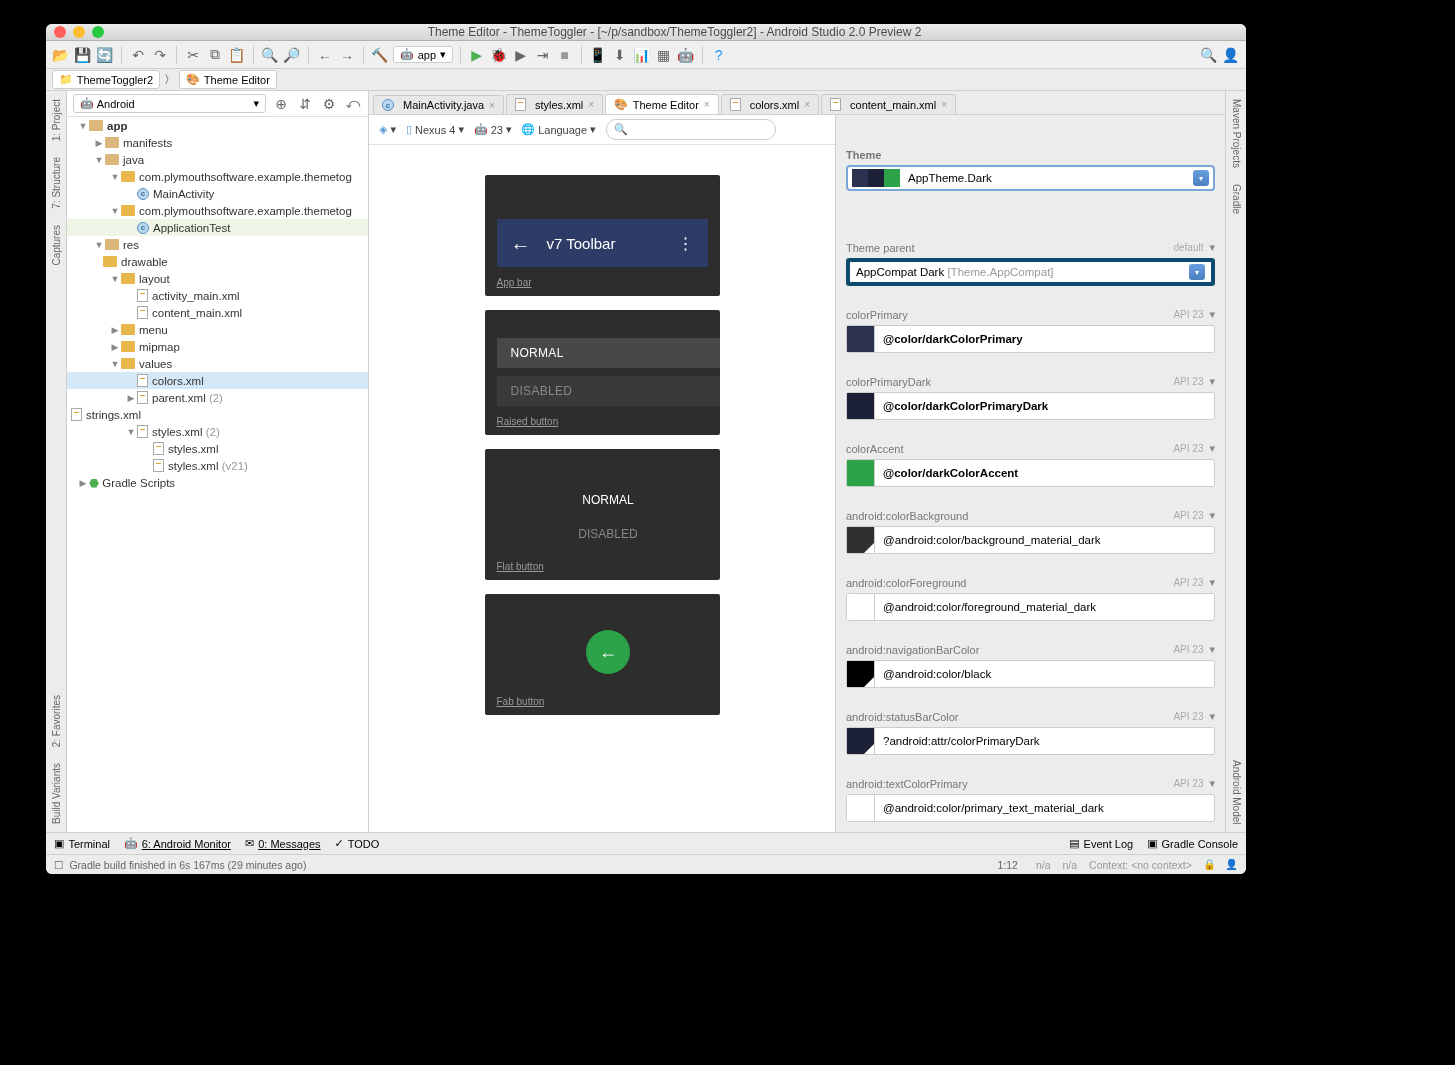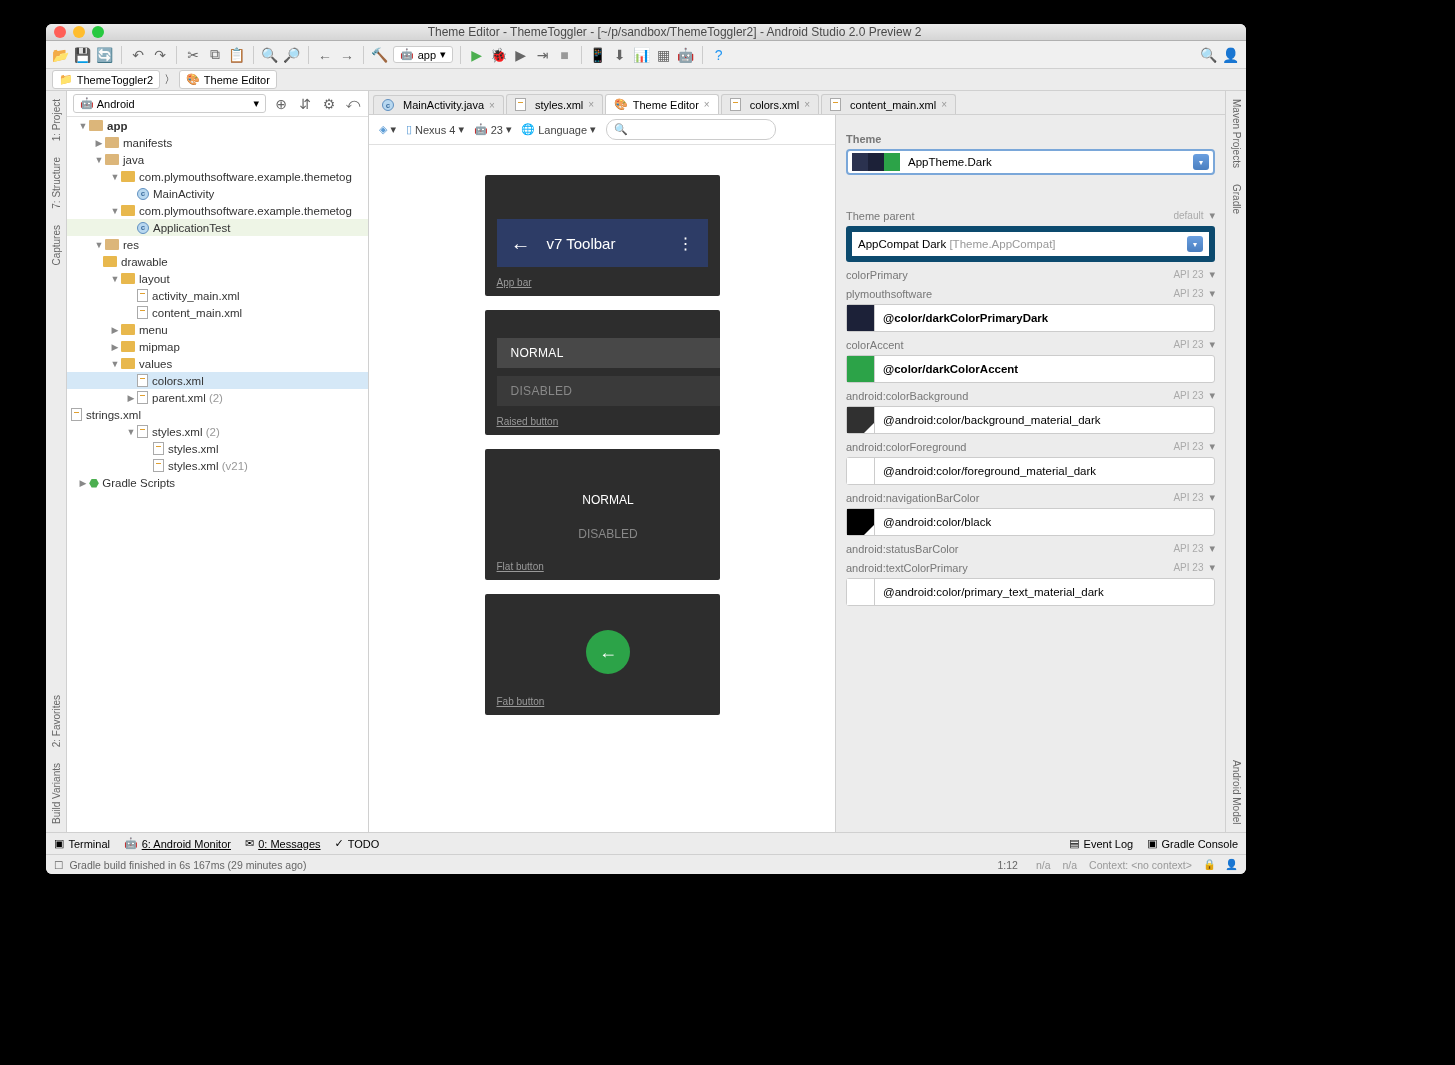--- a/index.html
+++ b/index.html
@@ -47,27 +47,27 @@
 .toolbar-card .back { font-size:20px; margin-right:16px;}
 .toolbar-card .dots { margin-left:auto; font-size:16px;}
 .btn-raised { display:block; margin:0 auto 8px auto; padding:8px 14px; font-size:12px; font-weight:500; letter-spacing:0.3px;}
 .btn-raised.normal { background:#484848; color:#fff;}
 .btn-raised.disabled { background:#3a3a3a; color:#888;}
 .btn-flat { text-align:center; padding:10px 0; font-size:12px; font-weight:500;}
 .btn-flat.normal{color:#fff;} .btn-flat.disabled{color:#888;}
 .fab { width:44px; height:44px; border-radius:50%; background:#2ca348; margin:22px auto; display:flex; align-items:center; justify-content:center; color:#fff; font-size:18px;}
 .card-label { margin-top:10px; font-size:10px; color:#999;text-decoration:underline;}
 .theme-panel { width:390px; background:#ececec; border-left:1px solid #d0d0d0; padding:12px 10px; overflow:auto; font-size:11.5px;}
-.tp-label { color:#777; font-size:11px; margin:6px 0 4px 0; display:flex; align-items:center;}
+.tp-label { color:#777; font-size:11px; margin:22px 0 4px 0; display:flex; align-items:center;}
 .tp-label .api { margin-left:auto; color:#aaa; font-size:10px;}
 .tp-label .chev { margin-left:6px; color:#888;}
 .theme-select { display:flex; align-items:center; border:2px solid #7aa7d9; border-radius:4px; background:#fff; height:26px; padding:0 4px;}
 .theme-swatches { display:flex; gap:0; margin-right:8px;}
 .sw { width:16px; height:18px;}
-.parent-select { display:flex; align-items:center; background:#fff; border:6px solid #0c4a6e; border-radius:3px; height:36px; padding:0 6px;}
+.parent-select { display:flex; align-items:center; background:#fff; border:4px solid #0c4a6e; border-radius:3px; height:28px; padding:0 6px;}
 .color-row { display:flex; align-items:center; background:#fff; border:1px solid #ccc; border-radius:3px; height:28px;}
 .color-chip { width:28px; height:26px; border-right:1px solid #ccc; position:relative;}
 .color-chip.tri::after { content:""; position:absolute; right:0; bottom:0; border-left:10px solid transparent; border-bottom:10px solid #fff;}
 .color-row span { padding-left:8px;}
 .color-row.bold span { font-weight:bold;}
 .select-arrow { width:16px; height:16px; background:linear-gradient(#6a9fe0,#4a7fc0); border-radius:3px; display:flex; align-items:center; justify-content:center; color:#fff; font-size:8px; margin-left:auto;}
 .statusbar-bottom { height:20px; background:#ececec; border-top:1px solid #d0d0d0; display:flex; align-items:center; padding:0 8px; font-size:10.5px; color:#666;}
 .bottom-tools { height:22px; background:#ececec; border-top:1px solid #d0d0d0; display:flex; align-items:center; padding:0 8px; gap:14px; font-size:11px;}
 .bt-item { display:flex; align-items:center; gap:4px;}
 .tb-icon.search { margin-left:auto; }
@@ -339,22 +339,26 @@
           <div class="parent-select">
             <span>AppCompat Dark</span>&nbsp;<span class="dim">[Theme.AppCompat]</span>
             <div class="select-arrow">▾</div>
           </div>
           <div id="attrs-container">
               <div class="tp-label">
                 <span>colorPrimary</span>
                 <span class="api">API 23</span>
                 <span class="chev">▾</span>
               </div>
-              <div class="tp-label">
-                <span>plymouthsoftware</span>
+              <div class="color-row bold">
+                <div class="color-chip" style="background: rgb(43, 50, 79);"></div>
+                <span>@color/darkColorPrimary</span>
+              </div>
+              <div class="tp-label">
+                <span>colorPrimaryDark</span>
                 <span class="api">API 23</span>
                 <span class="chev">▾</span>
               </div>
               <div class="color-row bold">
                 <div class="color-chip" style="background: rgb(28, 33, 56);"></div>
                 <span>@color/darkColorPrimaryDark</span>
               </div>
               <div class="tp-label">
                 <span>colorAccent</span>
                 <span class="api">API 23</span>
@@ -388,20 +392,24 @@
                 <span class="chev">▾</span>
               </div>
               <div class="color-row">
                 <div class="color-chip tri" style="background: rgb(0, 0, 0);"></div>
                 <span>@android:color/black</span>
               </div>
               <div class="tp-label">
                 <span>android:statusBarColor</span>
                 <span class="api">API 23</span>
                 <span class="chev">▾</span>
+              </div>
+              <div class="color-row">
+                <div class="color-chip tri" style="background: rgb(28, 33, 56);"></div>
+                <span>?android:attr/colorPrimaryDark</span>
               </div>
               <div class="tp-label">
                 <span>android:textColorPrimary</span>
                 <span class="api">API 23</span>
                 <span class="chev">▾</span>
               </div>
               <div class="color-row">
                 <div class="color-chip" style="background: rgb(255, 255, 255);"></div>
                 <span>@android:color/primary_text_material_dark</span>
               </div>

